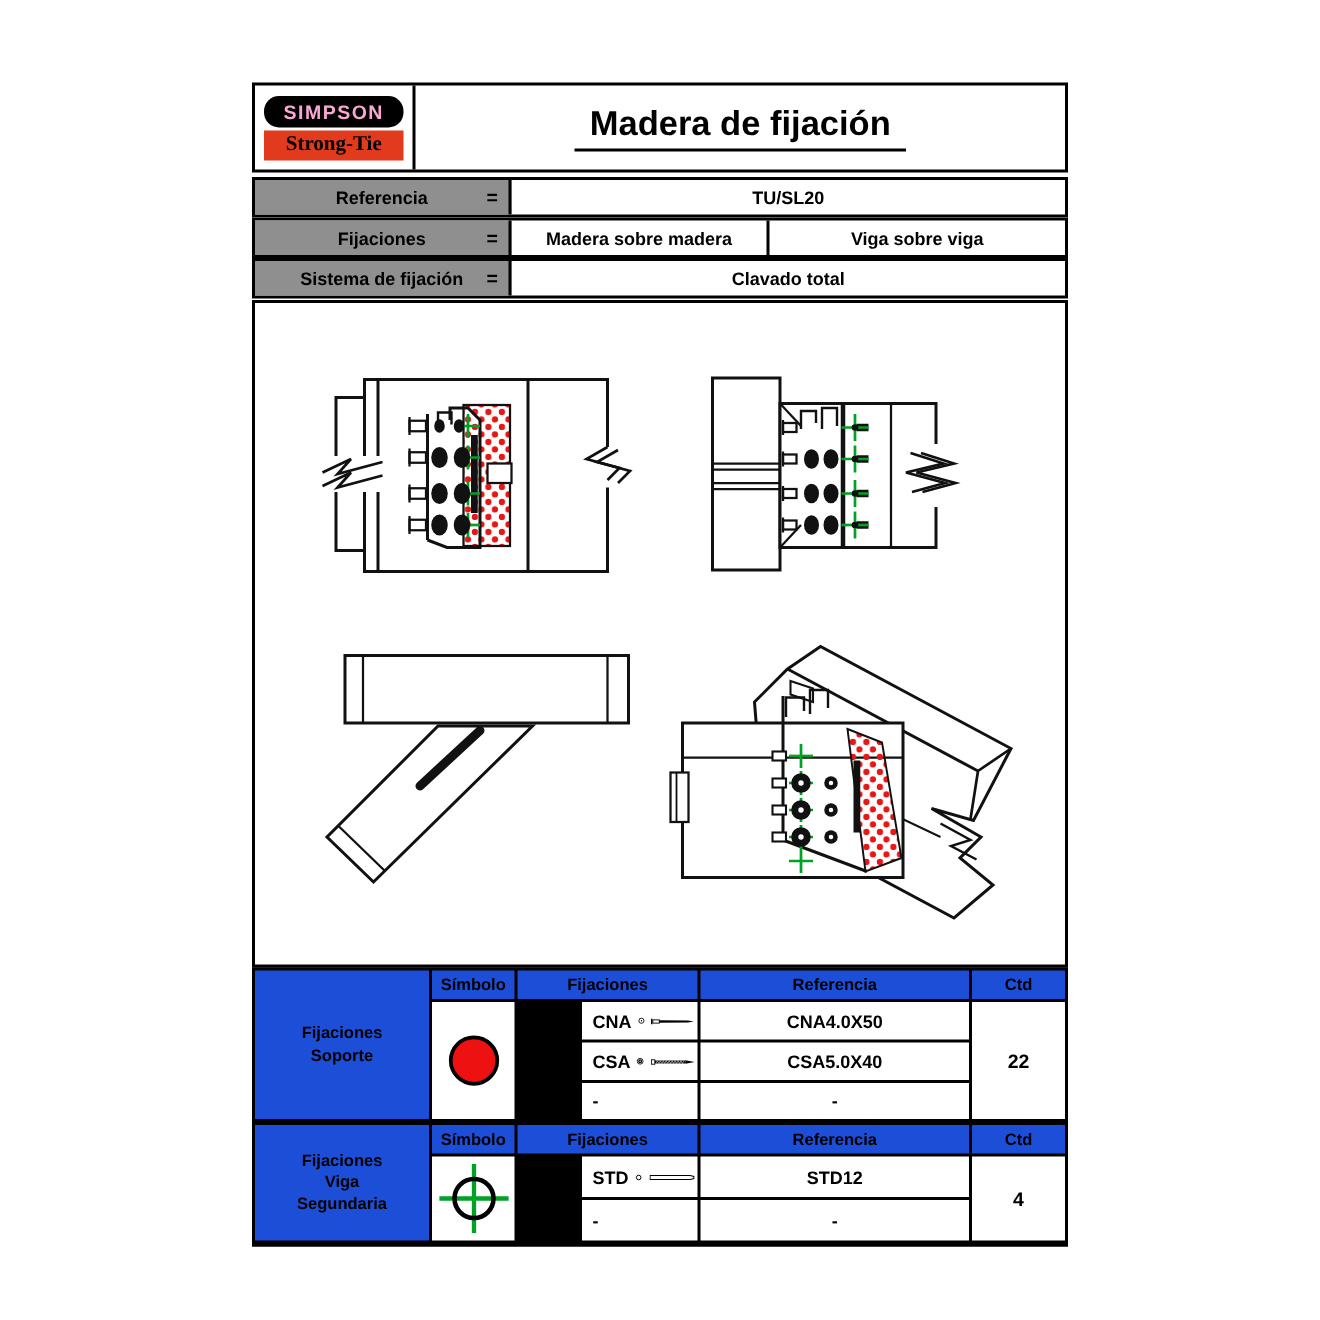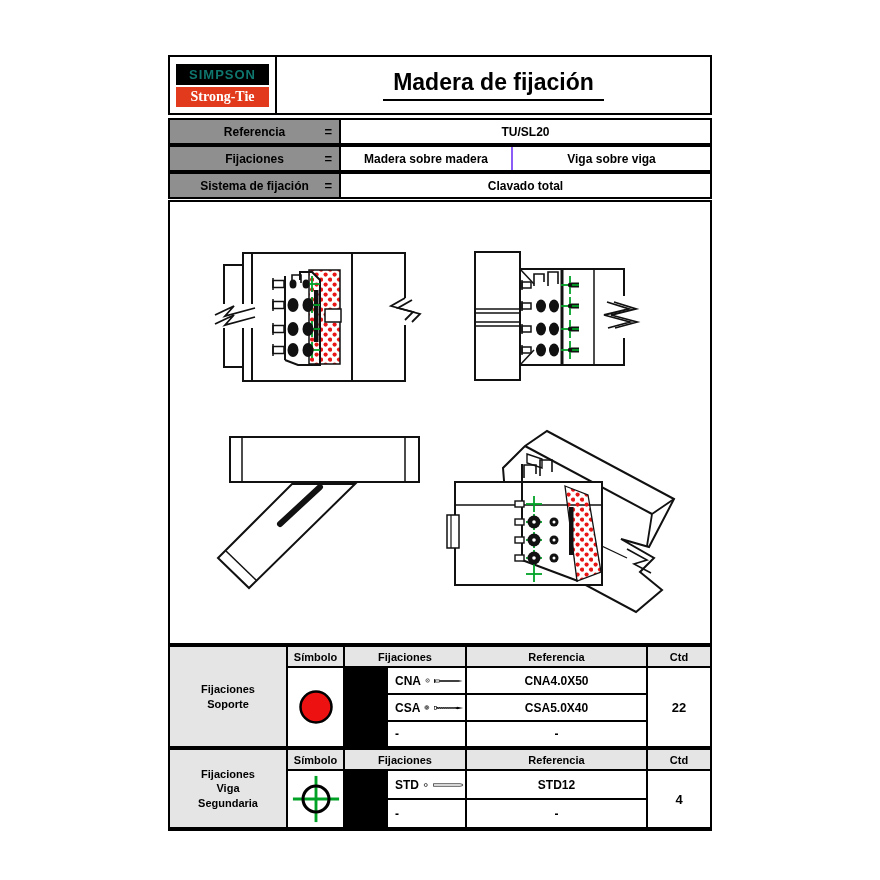--- a/index.html
+++ b/index.html
@@ -5,53 +5,53 @@
   html,body{margin:0;padding:0;}
   .page{position:relative;width:880px;height:880px;background:#ffffff;
         font-family:"Liberation Sans",sans-serif;color:#000;overflow:hidden;}
   .doc{position:absolute;left:168px;top:55px;width:544px;height:776px;}
 
   
   .hd{position:absolute;top:0;left:0;width:544px;height:60px;border:2px solid #000;
       box-sizing:border-box;display:flex;background:#fff;}
   .logo-cell{width:107px;border-right:2px solid #000;box-sizing:border-box;
              display:flex;flex-direction:column;justify-content:center;padding:3px 6px;}
-  .lg1{background:#000;color:#0f766e;font-weight:bold;font-size:13px;letter-spacing:1px;
-       text-align:center;padding:3px 2px;}
-  .lg2{background:#e23a1c;color:#ffffff;font-family:"Liberation Serif",serif;font-weight:bold;
+  .lg1{background:#000;color:#f9a8d4;font-weight:bold;font-size:13px;letter-spacing:1px;
+       text-align:center;padding:3px 2px;border-radius:10px;}
+  .lg2{background:#e23a1c;color:#000000;font-family:"Liberation Serif",serif;font-weight:bold;
        font-size:14px;text-align:center;padding:2px 2px;margin-top:2px;}
   .title-cell{flex:1;display:flex;align-items:center;justify-content:center;}
   .title-cell span{font-size:23px;font-weight:bold;border-bottom:2.5px solid #000;padding:0 10px 3px;}
   .rev-cell{width:176px;border-left:2px solid #000;box-sizing:border-box;display:grid;
             grid-template-columns:56px 54px 1fr;grid-template-rows:1fr 1fr 1fr;gap:1.5px;background:#000;}
   .rc{background:#fff;display:flex;align-items:center;justify-content:center;
       font-weight:bold;font-size:8px;white-space:nowrap;}
   .rc.sym{grid-row:1/3;}
   .rc.dwgv{grid-column:2/4;font-size:7px;letter-spacing:-0.2px;}
 
   
   .refrow{position:absolute;left:0;width:544px;height:27px;border:2px solid #000;
           box-sizing:border-box;display:flex;background:#fff;}
   .reflabel{width:171px;background:#8f8f8f;border-right:2px solid #000;box-sizing:border-box;
             position:relative;display:flex;align-items:center;justify-content:center;}
   .reflabel .lbl{font-weight:bold;font-size:12px;}
   .reflabel .eq{position:absolute;right:7px;font-weight:bold;font-size:13px;}
   .refval{flex:1;display:flex;align-items:center;justify-content:center;font-weight:bold;font-size:12px;}
-  .refval.half{flex:none;width:172px;border-right:2px solid #8b5cf6;box-sizing:border-box;}
+  .refval.half{flex:none;width:172px;border-right:2px solid #000000;box-sizing:border-box;}
 
   
   .draw{position:absolute;top:145px;left:0;width:544px;height:445px;border:2px solid #000;
         box-sizing:border-box;background:#fff;}
 
   
   .ftable{position:absolute;left:0;width:544px;display:grid;
           grid-template-columns:116px 55px 120px 179px 1fr;gap:2px;background:#000;
           border:2px solid #000;box-sizing:border-box;}
   .cell{background:#fff;display:flex;align-items:center;justify-content:center;font-weight:bold;}
-  .gray{background:#e5e5e5;}
+  .gray{background:#1d4ed8;}
   .hdrc{font-size:11px;}
   .glabel{flex-direction:column;font-size:11px;line-height:1.3;}
   .fixc{justify-content:flex-start;padding-left:7px;gap:4px;font-size:12px;box-sizing:border-box;margin-left:43px;}
   .refc{font-size:12px;}
   .cntc{font-size:13px;}
 </style>
 </head>
 <body>
 
 <div class="page">

